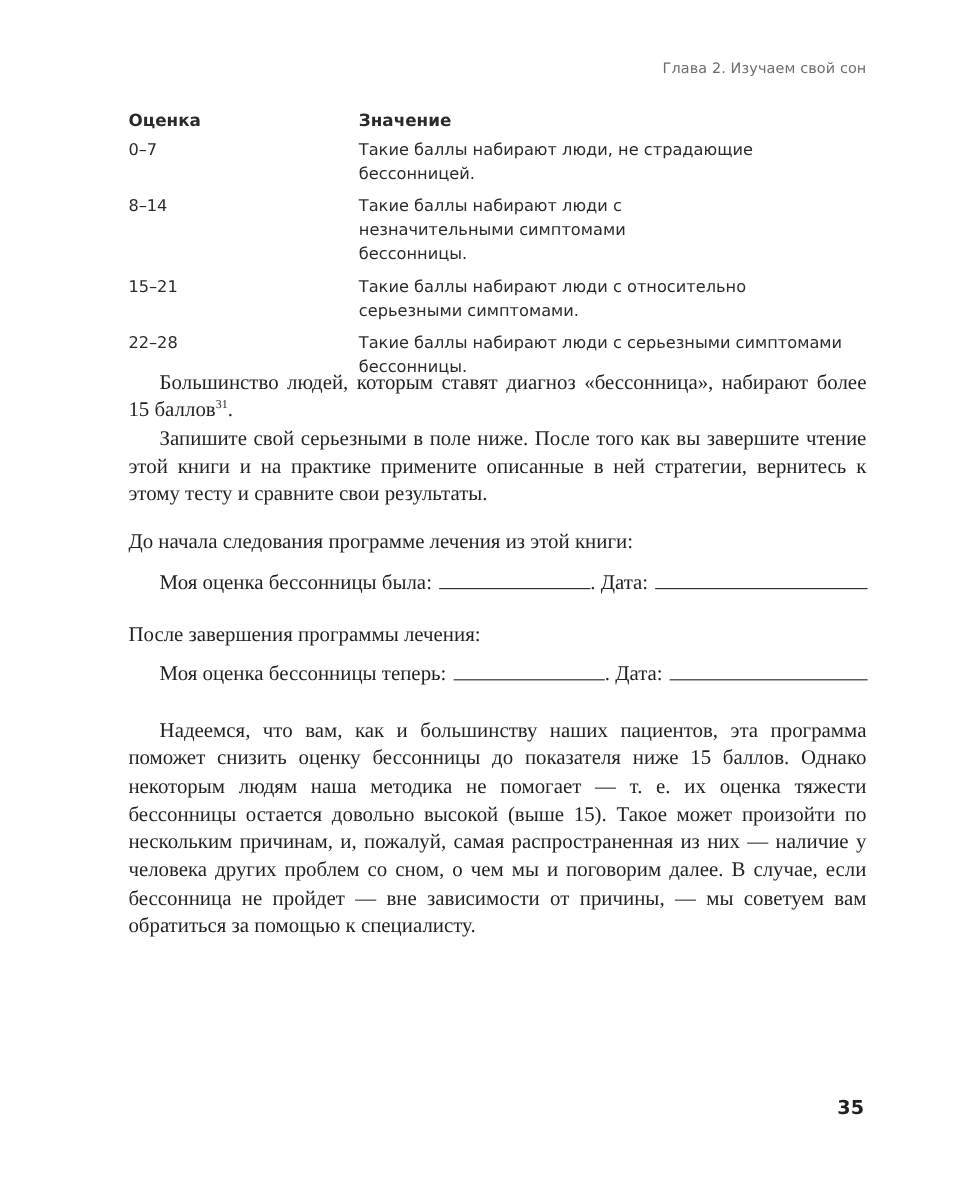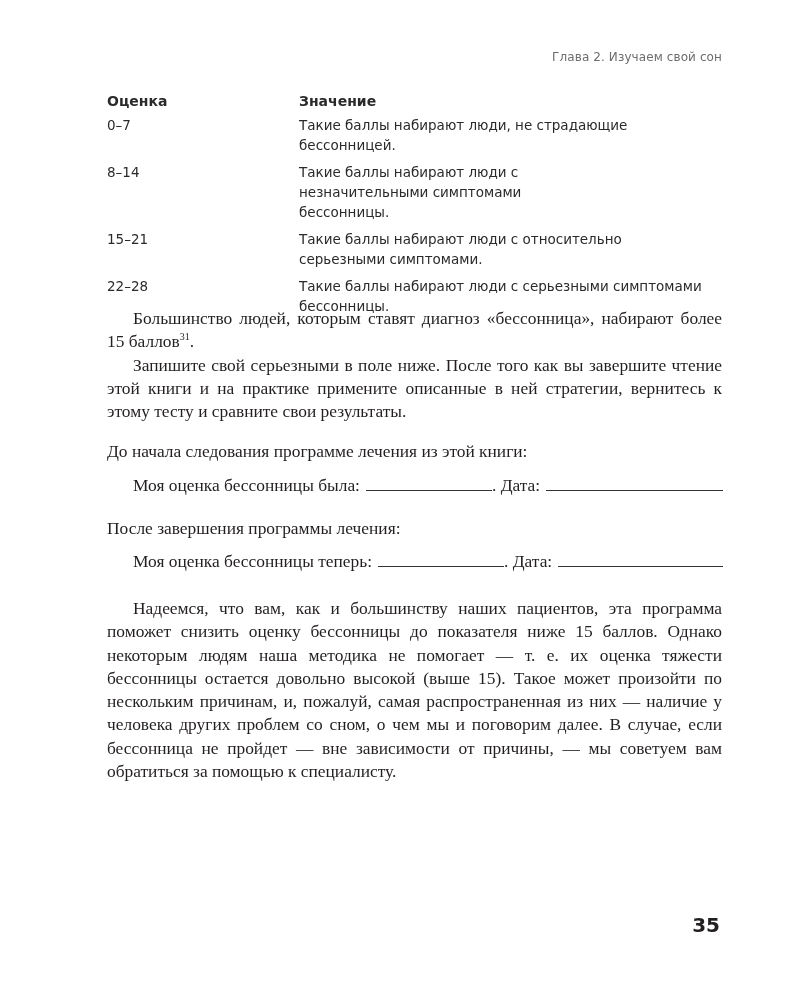--- a/index.html
+++ b/index.html
@@ -36,21 +36,21 @@
     display: flex; align-items: baseline; white-space: nowrap;
   }
   .blank {
     display: inline-block; border-bottom: 1px solid #333; height: 14px;
     vertical-align: baseline;
   }
   .blank.score { width: 126px; margin-left: 6px; }
   .blank.date { flex: 1; margin-left: 6px; }
   .page-number {
     position: absolute; top: 913px; right: 80px;
-    font-family: "DejaVu Sans", sans-serif; font-weight: bold; font-size: 20px; color: #231f20;
+    font-family: "DejaVu Sans", sans-serif; font-weight: bold; font-size: 16px; color: #231f20;
   }
   sup { font-size: 10px; line-height: 0; }
 </style>
 </head>
 <body>
 
 <div class="running-head">Глава 2. Изучаем свой сон</div>
 
 <div class="score-table">
   <div class="score-row score-head">

